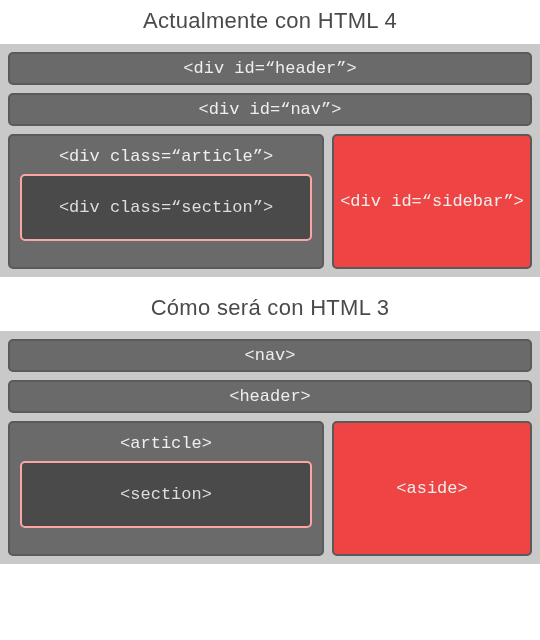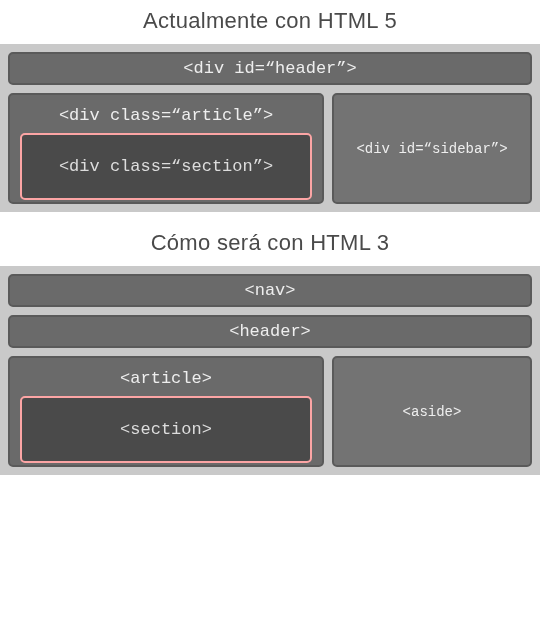--- a/index.html
+++ b/index.html
@@ -32,60 +32,61 @@
   }
   .mid {
     display: flex;
     gap: 8px;
   }
   .article-box {
     flex: 0 0 316px;
     background: #6a6a6a;
     border: 2px solid #5a5a5a;
     border-radius: 5px;
-    padding: 8px 10px 2px;
+    padding: 8px 10px 26px;
   }
   .article-label {
     color: #eee;
     font-size: 17px;
     font-family: "Courier New", monospace;
     text-align: center;
     padding: 3px 0 8px;
   }
   .section-box {
     background: #4a4a4a;
     border: 2px solid #fca5a5;
     border-radius: 5px;
     color: #ddd;
     text-align: center;
     font-size: 17px;
     font-family: "Courier New", monospace;
     padding: 22px 0;
   }
   .sidebar-box {
     flex: 1;
-    background: #737373;
+    background: #ef4444;
     border: 2px solid #5a5a5a;
     border-radius: 5px;
     color: #eee;
     display: flex;
     align-items: center;
     justify-content: center;
-    font-size: 14px;
+    font-size: 17px;
     font-family: "Courier New", monospace;
   }
   .gap { height: 10px; }
 </style>
 </head>
 <body>
 
-<div class="title">Actualmente con HTML 5</div>
+<div class="title">Actualmente con HTML 4</div>
 
 <div class="panel">
   <div class="bar">&lt;div id=“header”&gt;</div>
+  <div class="bar">&lt;div id=“nav”&gt;</div>
   <div class="mid">
     <div class="article-box">
       <div class="article-label">&lt;div class=“article”&gt;</div>
       <div class="section-box">&lt;div class=“section”&gt;</div>
     </div>
     <div class="sidebar-box">&lt;div id=“sidebar”&gt;</div>
   </div>
 </div>
 
 <div class="gap"></div>

